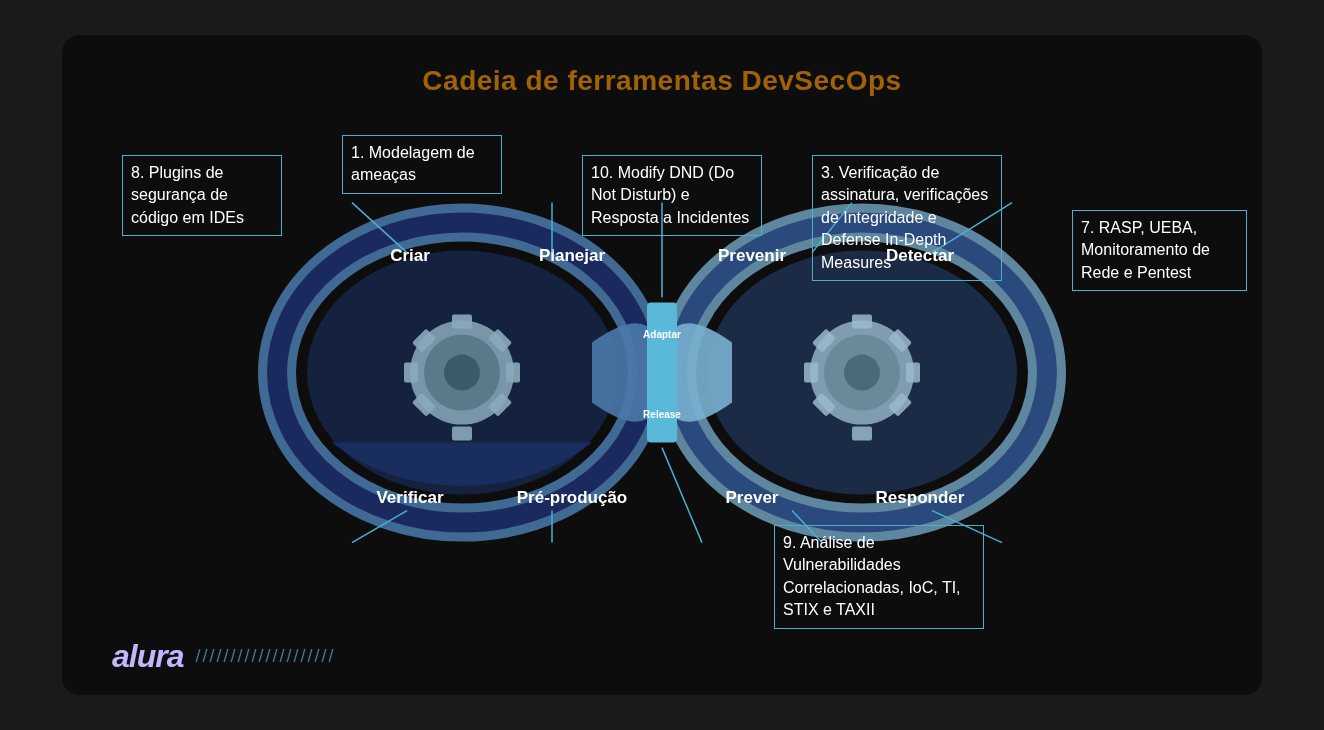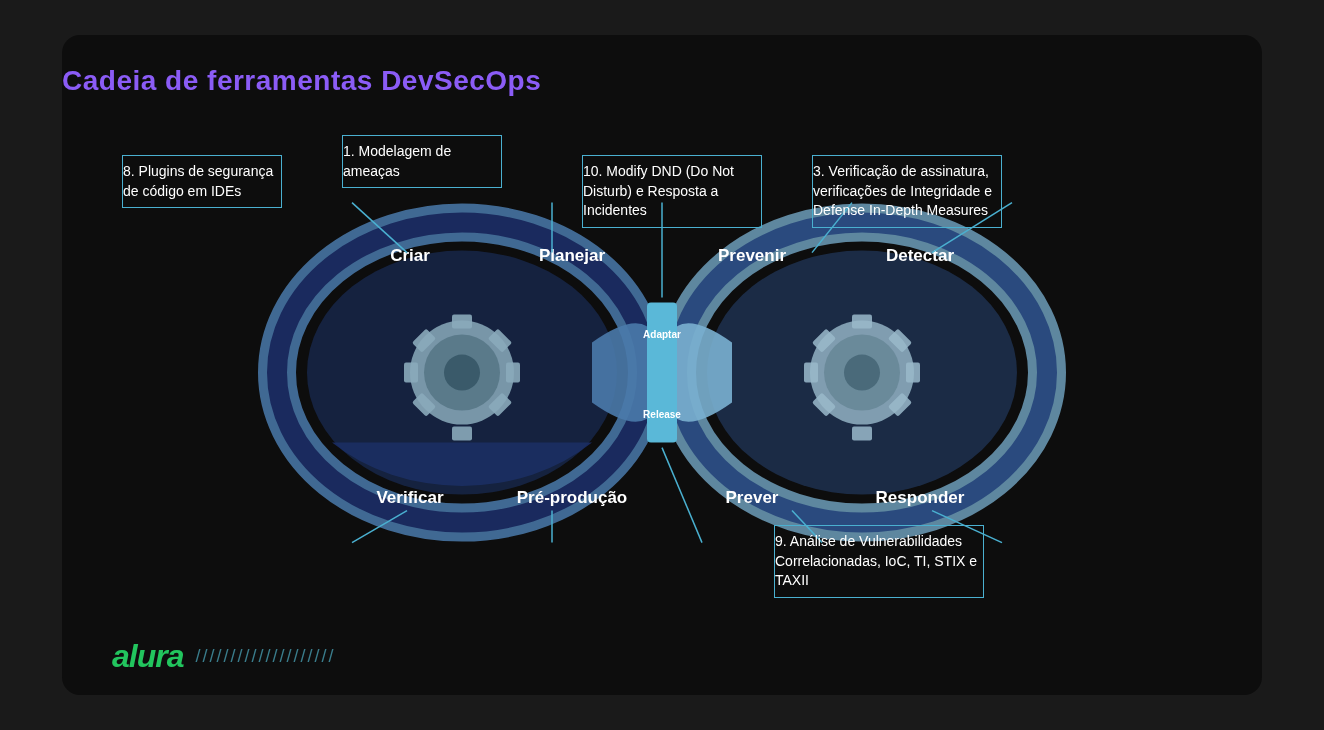--- a/index.html
+++ b/index.html
@@ -15,56 +15,56 @@
     }
     .slide {
       width: 1200px;
       height: 660px;
       background: #0d0d0d;
       border-radius: 18px;
       position: relative;
       overflow: hidden;
     }
     .title {
-      text-align: left;
-      color: #8b5cf6;
+      text-align: center;
+      color: #a16207;
       font-size: 28px;
       font-weight: bold;
       padding-top: 30px;
       letter-spacing: 0.5px;
     }
     
     .infinity-svg {
       position: absolute;
       top: 50%;
       left: 50%;
       transform: translate(-50%, -48%);
     }
     
     .annotation {
       position: absolute;
       border: 1.5px solid #4ab0d0;
       color: #ffffff;
-      font-size: 14px;
-      padding: 6px 0;
+      font-size: 16px;
+      padding: 6px 8px;
       line-height: 1.4;
       background: transparent;
       max-width: 160px;
     }
     
     .footer {
       position: absolute;
       bottom: 20px;
       left: 50px;
       display: flex;
       align-items: center;
       gap: 12px;
     }
     .alura-logo {
-      color: #22c55e;
+      color: #c4b5fd;
       font-size: 32px;
       font-weight: 900;
       font-style: italic;
       letter-spacing: -1px;
     }
     .hash-marks {
       color: #3a7d8c;
       font-size: 18px;
       letter-spacing: 2px;
     }
@@ -175,20 +175,23 @@
   </div>
 
   <div class="annotation" style="top:95px; left:520px; max-width:180px;margin-top:25px;">
     <span>10. Modify DND (Do Not Disturb) e Resposta a Incidentes</span>
   </div>
 
   <div class="annotation" style="top:120px; left:750px; max-width:190px;">
     <span>3. Verificação de assinatura, verificações de Integridade e Defense In-Depth Measures</span>
   </div>
 
+  <div class="annotation" style="top:175px; left:1010px; max-width:175px;">
+    <span>7. RASP, UEBA, Monitoramento de Rede e Pentest</span>
+  </div>
 
 
 
 
   <div class="annotation" style="top:490px; left:680px; max-width:210px;margin-left:32px;">
     <span>9. Análise de Vulnerabilidades Correlacionadas, IoC, TI, STIX e TAXII</span>
   </div>
 
 
   <div class="footer">

